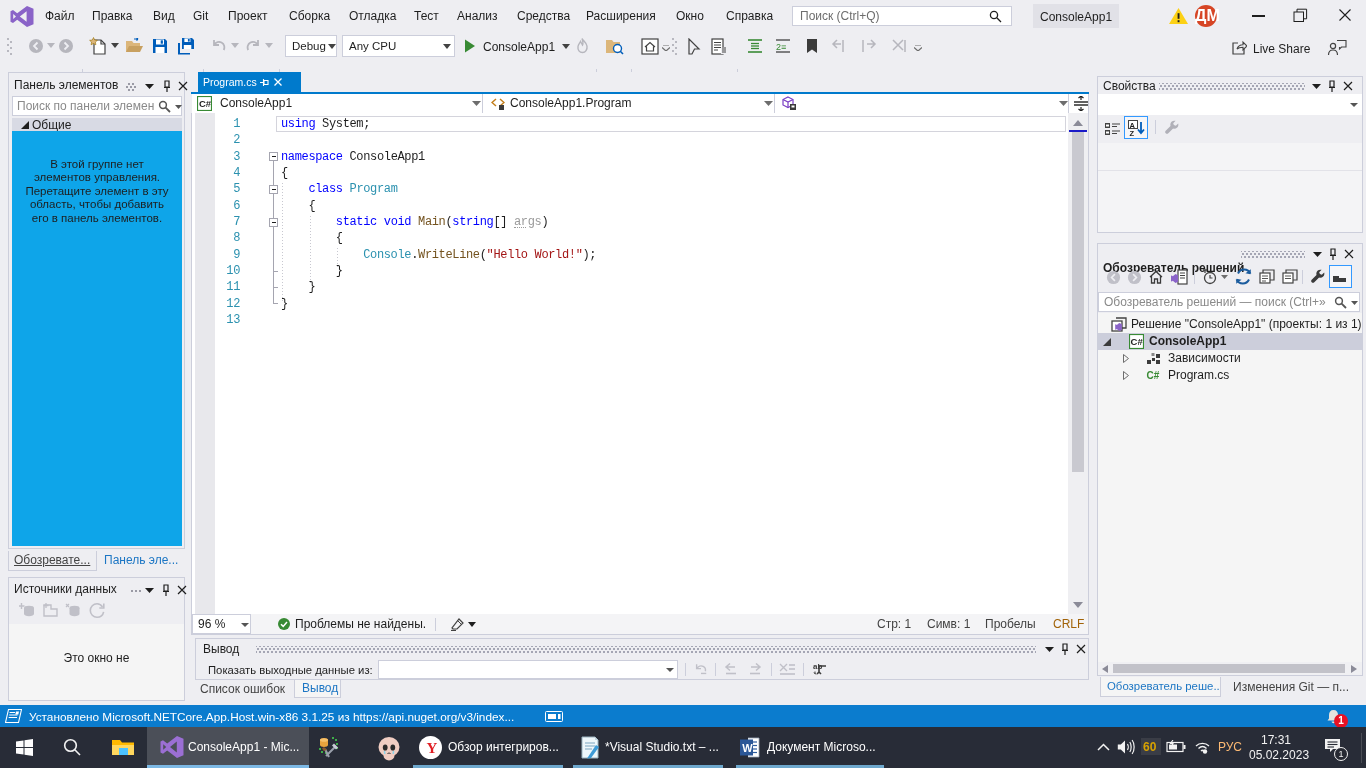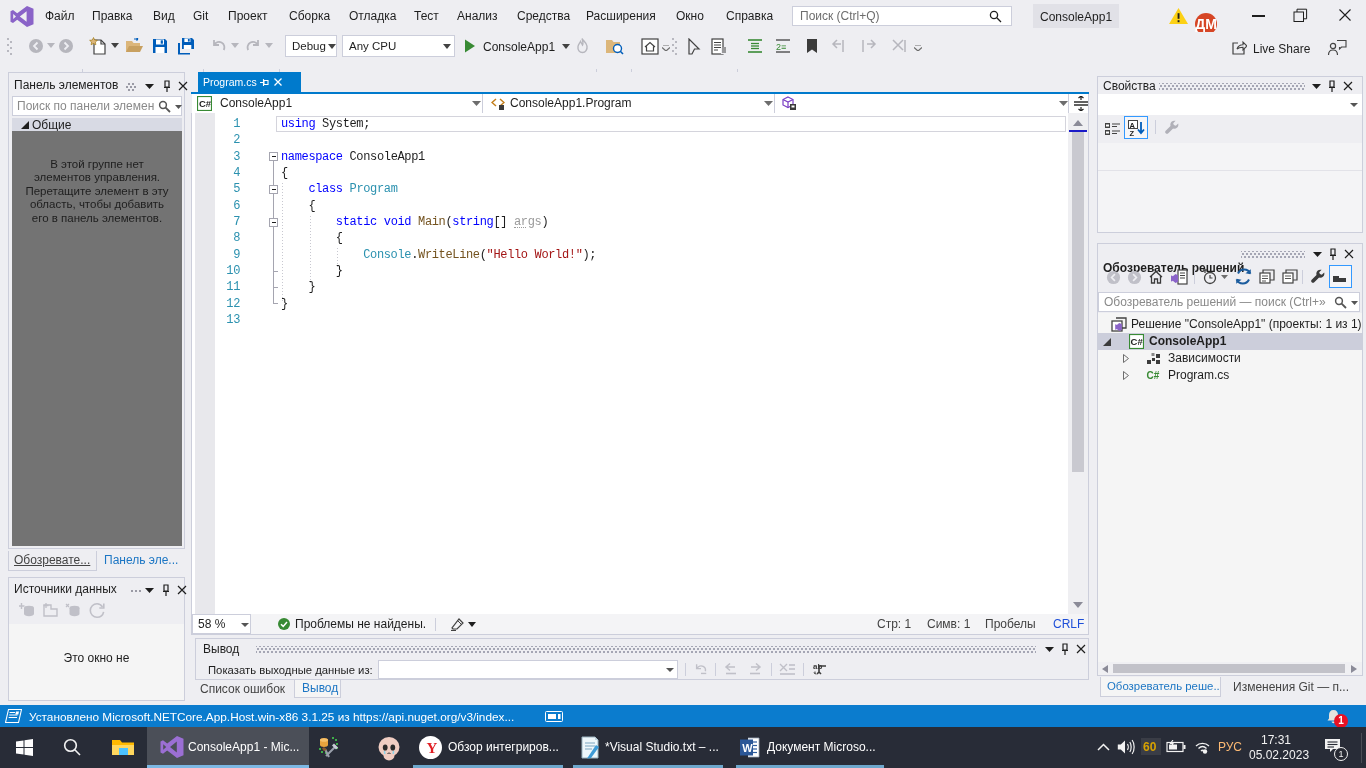--- a/index.html
+++ b/index.html
@@ -43,21 +43,21 @@
       </svg>
   </div>
   <div class="abs" style="left:1033px;top:4px;width:86px;height:24px;background:#e1e1e7;">
     <div class="abs nw" style="left:7px;top:6px;color:#1e1e1e;">ConsoleApp1</div>
   </div>
   <svg class="abs" style="left:1169px;top:8px;" width="19" height="16" viewBox="0 0 19 16">
     <path d="M9.5 0 L19 16 L0 16 Z" fill="#fcd116"></path>
     <rect x="8.6" y="5.2" width="1.9" height="5.6" fill="#1e1e1e"></rect>
     <rect x="8.6" y="12.2" width="1.9" height="2" fill="#1e1e1e"></rect>
   </svg>
-  <div class="abs" style="left:1195px;top:5px;width:22px;height:22px;border-radius:50%;background:#d64525;color:#fff;font-size:14px;font-weight:bold;text-align:center;line-height:22px;margin-top:8px;">ДМ</div>
+  <div class="abs" style="left:1195px;top:5px;width:22px;height:22px;border-radius:50%;background:#d64525;color:#fff;font-size:16px;font-weight:bold;text-align:center;line-height:22px;">ДМ</div>
   <div class="abs" style="left:1252px;top:15px;width:13px;height:1.5px;background:#1e1e1e;"></div>
   <svg class="abs" style="left:1293px;top:8px;" width="15" height="15" viewBox="0 0 15 15">
       <rect x="1" y="4" width="9.5" height="9.5" fill="none" stroke="#1e1e1e" stroke-width="1"></rect>
       <path d="M4 4 L4 1.2 L13.6 1.2 L13.6 10.8 L10.5 10.8" fill="none" stroke="#1e1e1e" stroke-width="1"></path>
     </svg>
   <svg class="abs" style="left:1338px;top:8px;" width="14" height="14" viewBox="0 0 14 14">
       <path d="M1.5 1.5 L12.5 12.5 M12.5 1.5 L1.5 12.5" stroke="#1e1e1e" stroke-width="1.1"></path>
     </svg>
 </div>
 
@@ -284,21 +284,21 @@
     <svg class="abs" style="left:162px;top:8px;" width="7" height="4" viewBox="0 0 7 4">
         <path d="M0 0 L7 0 L3.5 4 Z" fill="#555"></path>
       </svg>
   </div>
   <div class="abs" style="left:3px;top:45px;width:170px;height:13px;background:#d8dae4;">
     <svg class="abs" style="left:9px;top:3px;" width="8" height="8" viewBox="0 0 8 8">
         <path d="M8 0 L8 8 L0 8 Z" fill="#1e1e1e"></path>
       </svg>
     <div class="abs nw" style="left:20px;top:0px;">Общие</div>
   </div>
-  <div class="abs" style="left:3px;top:58px;width:170px;height:415px;background:#737373;">
+  <div class="abs" style="left:3px;top:58px;width:170px;height:415px;background:#0ea5e9;">
     <div class="abs" style="left:0;top:27px;width:170px;text-align:center;font-size:11.5px;line-height:13.4px;color:#1e1e1e;">В этой группе нет<br>элементов управления.<br>Перетащите элемент в эту<br>область, чтобы добавить<br>его в панель элементов.</div>
   </div>
 </div>
 
 <div class="abs nw" style="left:8px;top:551px;width:178px;height:21px;">
   <div class="abs" style="left:0;top:0;width:89px;height:20px;background:#eeeef2;border:1px solid #cccedb;border-top:none;color:#444;overflow:hidden;">
       <span class="abs nw" style="left:5px;top:2px;text-decoration:underline;">Обозревате...</span>
     </div>
   <div class="abs" style="left:96px;top:2px;color:#1c76c4;">Панель эле...</div>
 </div>
@@ -454,21 +454,21 @@
   <svg class="abs" style="left:5px;top:489px;" width="10" height="6" viewBox="0 0 10 6">
       <path d="M0 0 L10 0 L5 6 Z" fill="#8b8b98"></path>
     </svg>
 </div>
 
 <div class="abs" style="left:191px;top:113px;width:1px;height:501px;background:#cccedb;"></div>
 <div class="abs" style="left:1088px;top:94px;width:1px;height:541px;background:#cccedb;"></div>
 
 <div class="abs" style="left:191px;top:614px;width:898px;height:21px;background:#f4f4f6;border:1px solid #cccedb;border-top:none;">
   <div class="abs" style="left:0px;top:0px;width:59px;height:20px;background:#fff;border:1px solid #cccedb;">
-    <span class="abs nw" style="left:5px;top:2px;">58 %</span>
+    <span class="abs nw" style="left:5px;top:2px;">96 %</span>
     <svg class="abs" style="left:48px;top:8px;" width="8" height="4" viewBox="0 0 8 4">
         <path d="M0 0 L8 0 L4 4 Z" fill="#555"></path>
       </svg>
   </div>
   <svg class="abs" style="left:86px;top:4px;" width="12" height="12" viewBox="0 0 12 12">
       <circle cx="6" cy="6" r="6" fill="#388a34"></circle>
       <path d="M3 6.2 L5.2 8.4 L9 4" stroke="#fff" stroke-width="1.5" fill="none"></path>
     </svg>
   <span class="abs nw" style="left:103px;top:3px;">Проблемы не найдены.</span>
   <div class="abs" style="left:243px;top:4px;width:1px;height:13px;background:#cccedb;"></div>
@@ -476,21 +476,21 @@
       <path d="M9 1 L13 5 L7 11 L3 11 L2 10 Z" fill="none" stroke="#424242" stroke-width="1.2"></path>
       <path d="M7.5 2.5 L11.5 6.5" stroke="#424242" stroke-width="1"></path>
       <path d="M1 12.5 L6 12.5" stroke="#424242" stroke-width="1.3"></path>
     </svg>
   <svg class="abs" style="left:276px;top:8px;" width="8" height="5" viewBox="0 0 8 5">
       <path d="M0 0 L8 0 L4 5 Z" fill="#1e1e1e"></path>
     </svg>
   <span class="abs nw" style="left:685px;top:3px;color:#424242;">Стр: 1</span>
   <span class="abs nw" style="left:735px;top:3px;color:#424242;">Симв: 1</span>
   <span class="abs nw" style="left:793px;top:3px;color:#424242;">Пробелы</span>
-  <span class="abs nw" style="left:861px;top:3px;color:#1d4ed8;">CRLF</span>
+  <span class="abs nw" style="left:861px;top:3px;color:#a16207;">CRLF</span>
 </div>
 
 <div class="abs" style="left:195px;top:638px;width:894px;height:42px;background:#eeeef2;border:1px solid #cccedb;">
   <div class="abs nw" style="left:7px;top:3px;color:#1e1e1e;">Вывод</div>
   <div class="abs" style="left:60px;top:7px;width:780px;height:7px;background-image:radial-gradient(circle, #a5a6b4 0.9px, transparent 1px),radial-gradient(circle, #a5a6b4 0.9px, transparent 1px);background-position:0 0,2px 3px;background-size:4px 6px;"></div>
   <svg class="abs" style="left:849px;top:8px;" width="9" height="5" viewBox="0 0 9 5">
       <path d="M0 0 L9 0 L4.5 5 Z" fill="#1e1e1e"></path>
     </svg>
   <svg class="abs" style="left:864px;top:4px;" width="10" height="13" viewBox="0 0 10 13">
       <path d="M3 1 L7 1 L7 7 L3 7 Z M2 7.5 L8 7.5 M5 8 L5 12" stroke="#1e1e1e" stroke-width="1.2" fill="none"></path>

